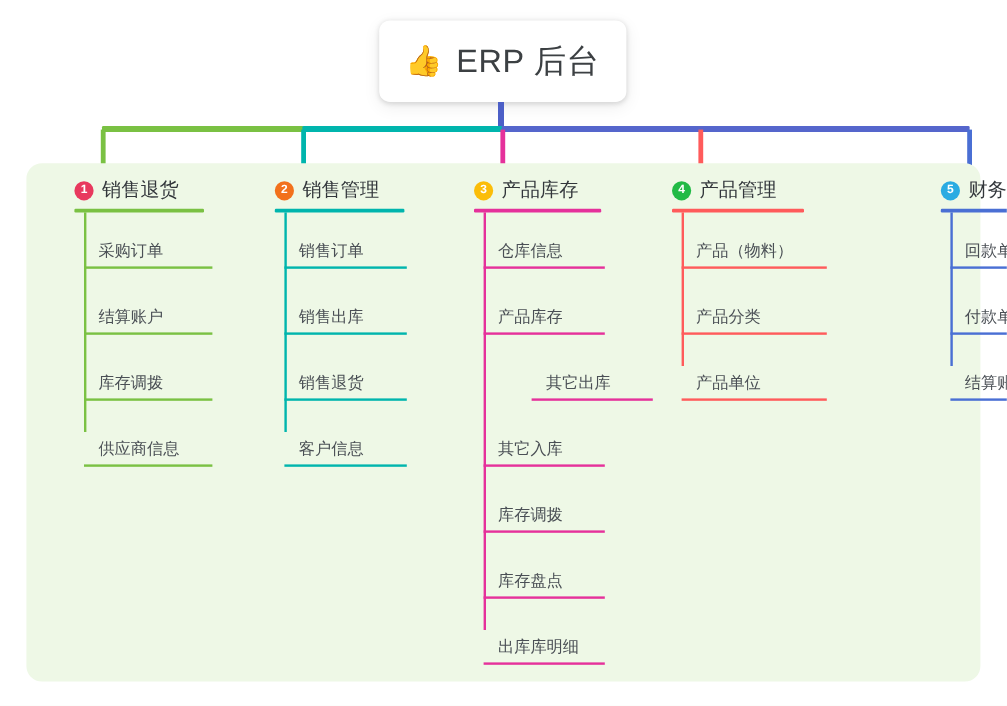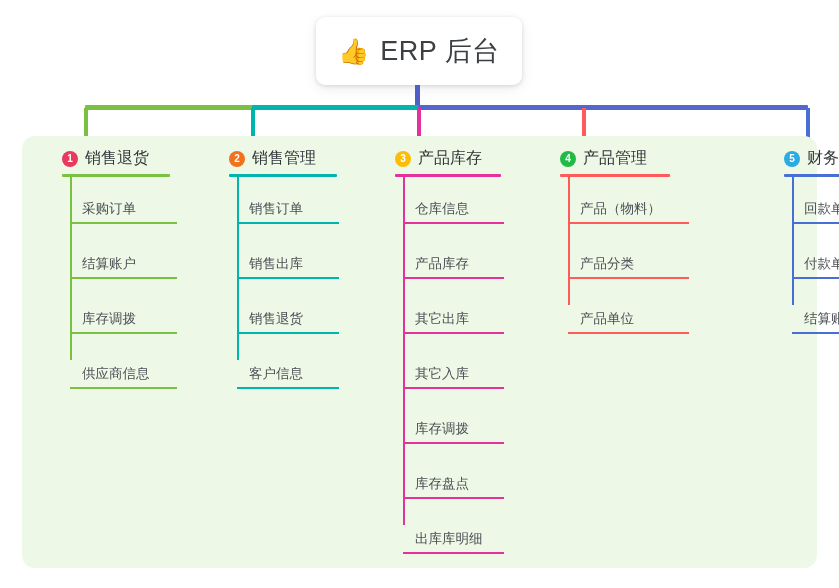--- a/index.html
+++ b/index.html
@@ -227,21 +227,21 @@
           <div class="col-rule" style="width: 106px; background: rgb(229, 49, 155);"></div>
           <div class="col-spine" style="height: 348px; background: rgb(229, 49, 155);"></div>
           <div class="leaf" style="top: 58px; width: 101px; height: 30px;">
             <div class="leaf-rule" style="width: 101px; background: rgb(229, 49, 155);"></div>
             <div class="leaf-label">仓库信息</div>
           </div>
           <div class="leaf" style="top: 113px; width: 101px; height: 30px;">
             <div class="leaf-rule" style="width: 101px; background: rgb(229, 49, 155);"></div>
             <div class="leaf-label">产品库存</div>
           </div>
-          <div class="leaf" style="top: 168px; width: 101px; height: 30px;">
+          <div class="leaf" style="top: 168px; width: 101px; height: 30px; margin-left: 40px;">
             <div class="leaf-rule" style="width: 101px; background: rgb(229, 49, 155);"></div>
             <div class="leaf-label">其它出库</div>
           </div>
           <div class="leaf" style="top: 223px; width: 101px; height: 30px;">
             <div class="leaf-rule" style="width: 101px; background: rgb(229, 49, 155);"></div>
             <div class="leaf-label">其它入库</div>
           </div>
           <div class="leaf" style="top: 278px; width: 101px; height: 30px;">
             <div class="leaf-rule" style="width: 101px; background: rgb(229, 49, 155);"></div>
             <div class="leaf-label">库存调拨</div>

